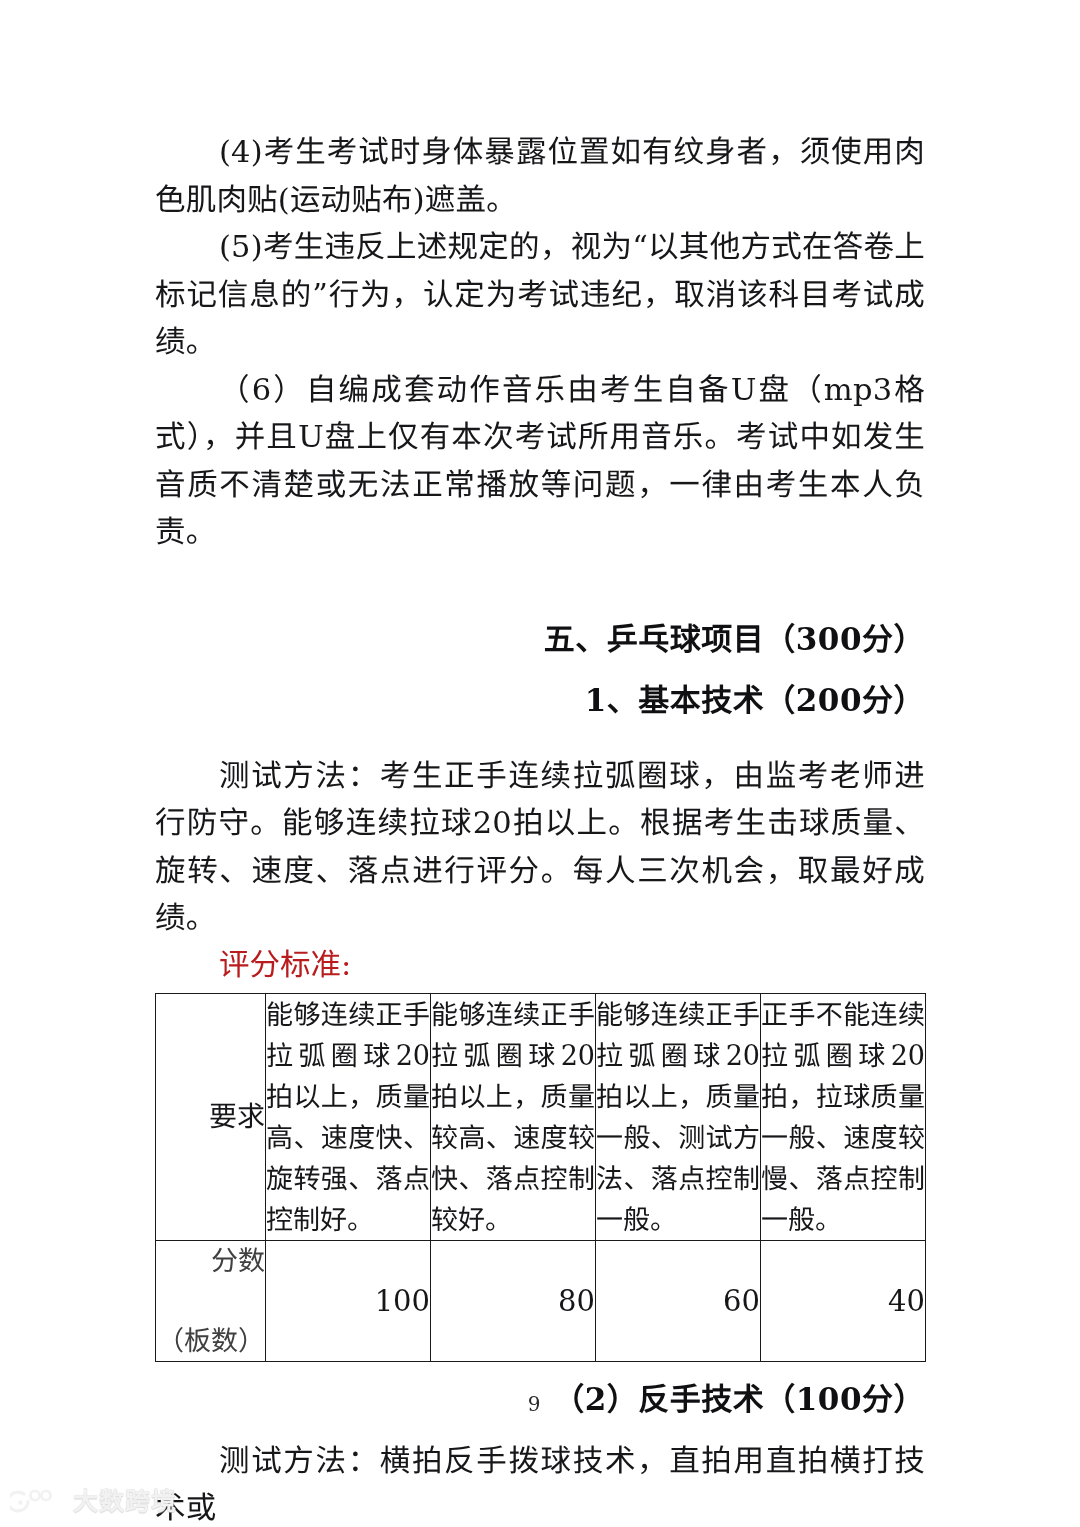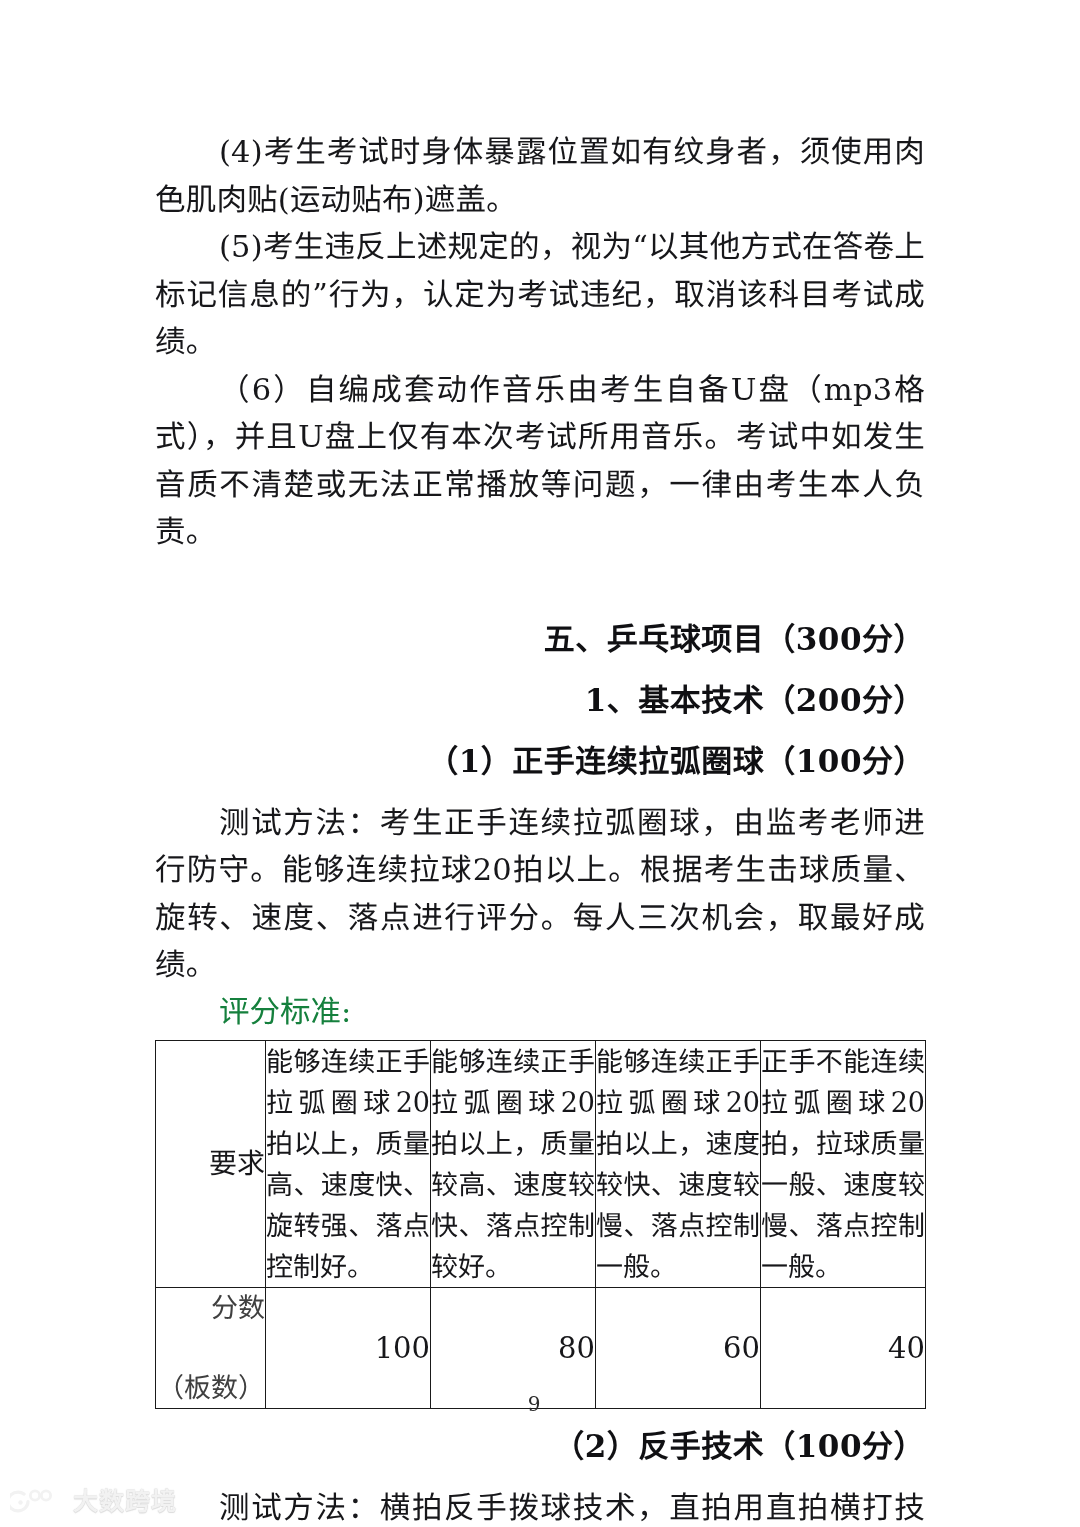--- a/index.html
+++ b/index.html
@@ -58,21 +58,21 @@
   }
 
   .spacer-lg { height: 60px; }
   .spacer-sm { height: 14px; }
 
   .label-line {
     font-size: 30.5px;
     line-height: 45px;
     text-indent: 64px;
     margin: 0;
-    color: #15803d;
+    color: #b91c1c;
   }
 
   
   .score-table {
     border-collapse: collapse;
     width: 770px;
     margin-top: 6px;
     table-layout: fixed;
     border: 1.6px solid #1a1a1a;
   }
@@ -181,42 +181,41 @@
     <div class="spacer-lg"></div>
 
     <p class="heading">五、乒乓球项目（300分）</p>
 
     <div class="spacer-sm"></div>
 
     <p class="heading">1、基本技术（200分）</p>
 
     <div class="spacer-sm"></div>
 
-    <p class="heading heading-sub">（1）正手连续拉弧圈球（100分）</p>
 
     <div class="spacer-sm"></div>
 
     <p class="para">测试方法：考生正手连续拉弧圈球，由监考老师进行防守。能够连续拉球20拍以上。根据考生击球质量、旋转、速度、落点进行评分。每人三次机会，取最好成绩。</p>
 
     <p class="label-line">评分标准:</p>
 
     <table class="score-table">
       <colgroup>
         <col class="col-label">
         <col class="col-data">
         <col class="col-data">
         <col class="col-data">
         <col class="col-data">
       </colgroup>
       <tbody>
         <tr>
           <td class="cell-req-label">要求</td>
           <td class="cell-desc">能够连续正手拉弧圈球20拍以上，质量高、速度快、旋转强、落点控制好。</td>
           <td class="cell-desc">能够连续正手拉弧圈球20拍以上，质量较高、速度较快、落点控制较好。</td>
-          <td class="cell-desc">能够连续正手拉弧圈球20拍以上，速度较快、速度较慢、落点控制一般。</td>
+          <td class="cell-desc">能够连续正手拉弧圈球20拍以上，质量一般、测试方法、落点控制一般。</td>
           <td class="cell-desc">正手不能连续拉弧圈球20拍，拉球质量一般、速度较慢、落点控制一般。</td>
         </tr>
         <tr>
           <td class="cell-score-label">
             <span class="l1">分数</span>
             <span class="l2">（板数）</span>
           </td>
           <td class="cell-score-value">100</td>
           <td class="cell-score-value">80</td>
           <td class="cell-score-value">60</td>

